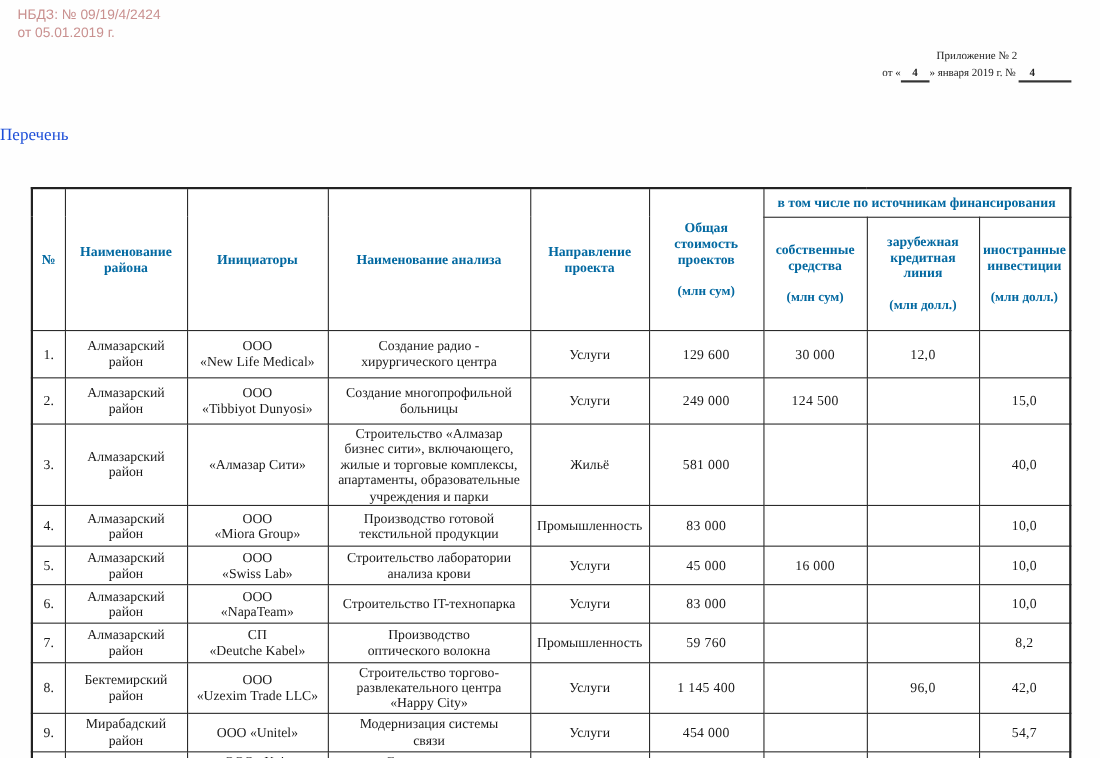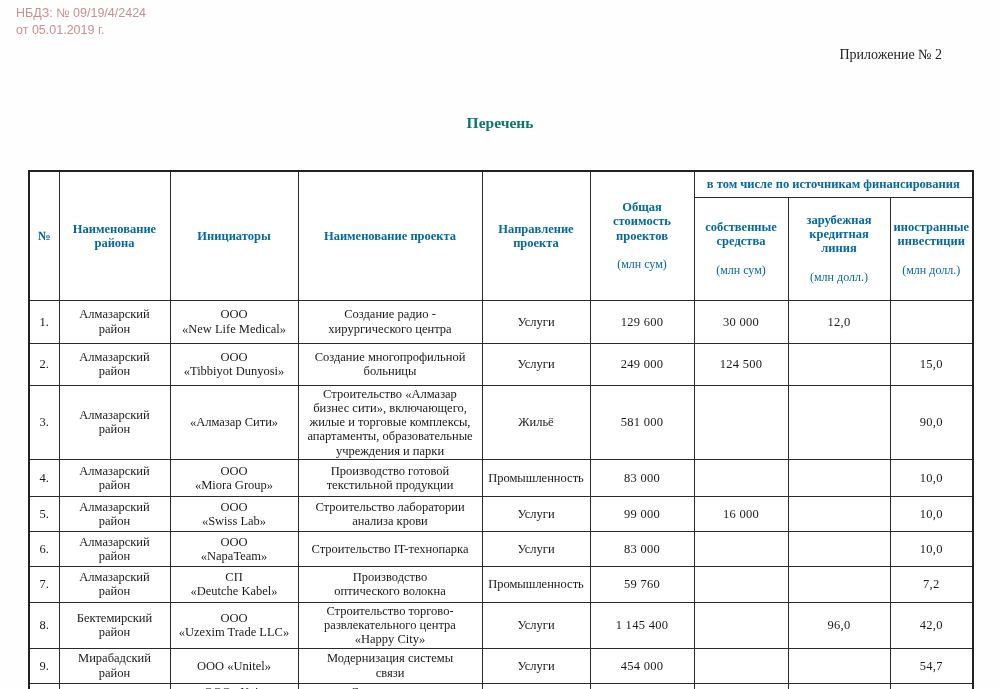--- a/index.html
+++ b/index.html
@@ -15,43 +15,42 @@
   
   .stamp {
     position: absolute; left: 16px; top: 5px;
     font-family: "Liberation Sans", sans-serif;
     font-size: 12.5px; line-height: 1.35;
     color: #c9908f;
   }
 
   
   .annex {
-    position: absolute; top: 44px; right: 58px;
+    position: absolute; top: 44px; right: 26px;
     text-align: center;
-    font-size: 14px; line-height: 1.5;
+    font-size: 10px; line-height: 1.5;
     color: #222;
     margin-left: 24px;
   }
   .annex .hand {
     display: inline-block;
     font-weight: bold;
     border-bottom: 2px solid #333;
     text-align: center;
     line-height: 1.05;
     padding: 0 2px;
   }
   .annex .hand.day { min-width: 26px; }
   .annex .hand.num { min-width: 48px; text-align: left; padding-left: 10px; }
 
   
   .doc-title {
     position: absolute; top: 113px; left: 0; width: 100%;
-    text-align: center;
-    font-weight: bold; font-size: 15.5px; line-height: 1.35;
-    color: #0f766e;
+    font-weight: normal; font-size: 15.5px; line-height: 1.35;
+    color: #1d4ed8;
   }
 
   
   .tbl-wrap { position: absolute; left: 28px; top: 170px; }
   table {
     border-collapse: collapse;
     table-layout: fixed;
     width: 944px;
     background: #fff;
   }
@@ -60,37 +59,38 @@
     text-align: center;
     vertical-align: middle;
     padding: 1px 3px;
     font-size: 12.5px;
     line-height: 1.14;
     white-space: pre-line;
     overflow: hidden;
   }
   table { border: 2px solid #222; }
   th { font-weight: bold; color: #0369a1; }
-  th .unit { font-weight: normal; font-size: 12px; margin-top: 1px; white-space: pre-line; }
+  th .unit { font-weight: bold; font-size: 12px; margin-top: 1px; white-space: pre-line; }
   td { color: #1a1a1a; }
   td.num-cell { font-size: 12.5px; }
   td.money { letter-spacing: 0.3px; }
 </style>
 </head>
 <body>
 
 <div class="page">
 
   <div class="stamp" style="color: rgb(201, 144, 143);">
     <div>НБДЗ: № 09/19/4/2424</div>
     <div>от 05.01.2019 г.</div>
   </div>
 
   <div class="annex">
     <div>Приложение № 2</div>
+    <div><span>от «</span><span class="hand day">4</span><span>» января 2019 г. №</span> <span class="hand num">4</span></div>
   </div>
 
   <div class="doc-title">
     <div>Перечень</div>
   </div>
 
   <div class="tbl-wrap">
   <table>
     <colgroup>
       <col style="width:30px">
@@ -102,21 +102,21 @@
       <col style="width:94px">
           <col style="width:102px">
           <col style="width:83px">
     </colgroup>
     <thead>
       <tr style="height:26px">
         <th rowspan="2">№</th>
         <th rowspan="2">Наименование
 района</th>
         <th rowspan="2">Инициаторы</th>
-        <th rowspan="2">Наименование проекта</th>
+        <th rowspan="2">Наименование анализа</th>
         <th rowspan="2">Направление
 проекта</th>
         <th rowspan="2">
           <div>Общая
 стоимость
 проектов</div>
           <div class="unit">(млн сум)</div>
         </th>
         <th colspan="3">в том числе по источникам финансирования</th>
       </tr>
@@ -174,21 +174,21 @@
         <td>«Алмазар Сити»</td>
         <td>Строительство «Алмазар
 бизнес сити», включающего,
 жилые и торговые комплексы,
 апартаменты, образовательные
 учреждения и парки</td>
         <td>Жильё</td>
         <td class="money">581 000</td>
         <td class="money"></td>
         <td class="money"></td>
-        <td class="money">90,0</td>
+        <td class="money">40,0</td>
       </tr>
       <tr style="height:37px">
         <td class="num-cell">4.</td>
         <td>Алмазарский
 район</td>
         <td>ООО
 «Miora Group»</td>
         <td>Производство готовой
 текстильной продукции</td>
         <td>Промышленность</td>
@@ -199,21 +199,21 @@
       </tr>
       <tr style="height:35px">
         <td class="num-cell">5.</td>
         <td>Алмазарский
 район</td>
         <td>ООО
 «Swiss Lab»</td>
         <td>Строительство лаборатории
 анализа крови</td>
         <td>Услуги</td>
-        <td class="money">99 000</td>
+        <td class="money">45 000</td>
         <td class="money">16 000</td>
         <td class="money"></td>
         <td class="money">10,0</td>
       </tr>
       <tr style="height:35px">
         <td class="num-cell">6.</td>
         <td>Алмазарский
 район</td>
         <td>ООО
 «NapaTeam»</td>
@@ -229,21 +229,21 @@
         <td>Алмазарский
 район</td>
         <td>СП
 «Deutche Kabel»</td>
         <td>Производство
 оптического волокна</td>
         <td>Промышленность</td>
         <td class="money">59 760</td>
         <td class="money"></td>
         <td class="money"></td>
-        <td class="money">7,2</td>
+        <td class="money">8,2</td>
       </tr>
       <tr style="height:45px">
         <td class="num-cell">8.</td>
         <td>Бектемирский
 район</td>
         <td>ООО
 «Uzexim Trade LLC»</td>
         <td>Строительство торгово-
 развлекательного центра
 «Happy City»</td>

